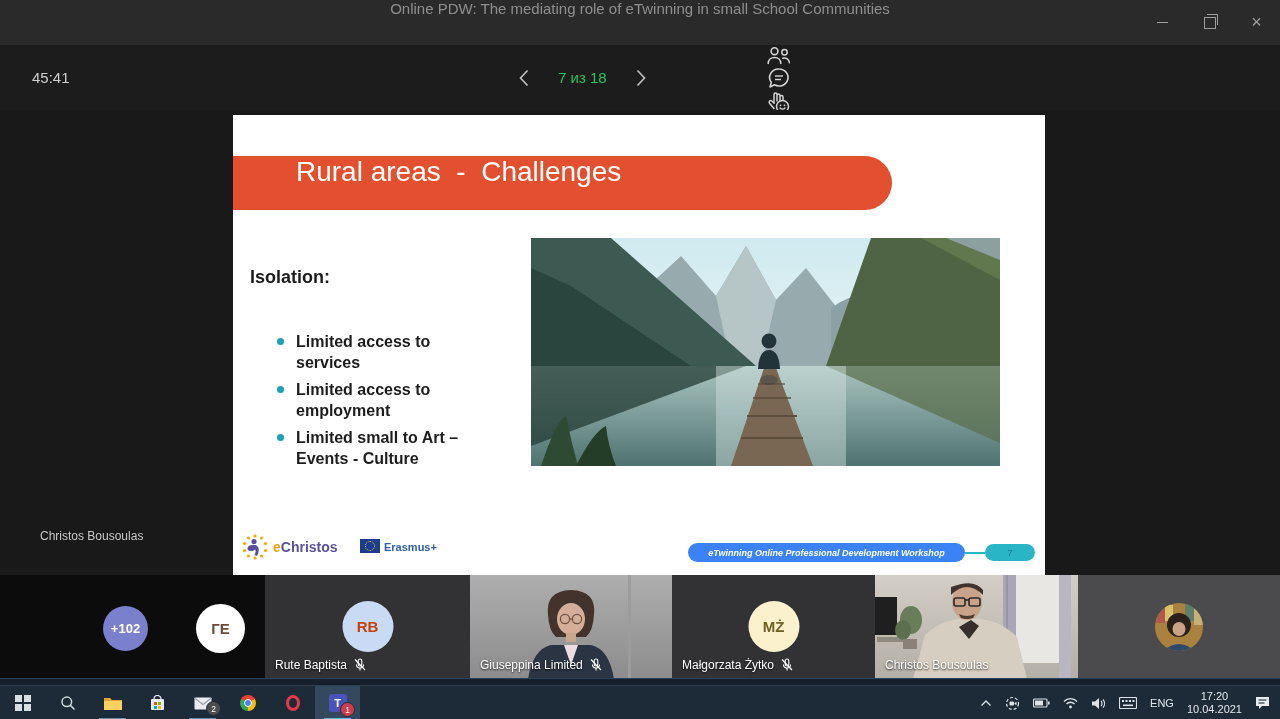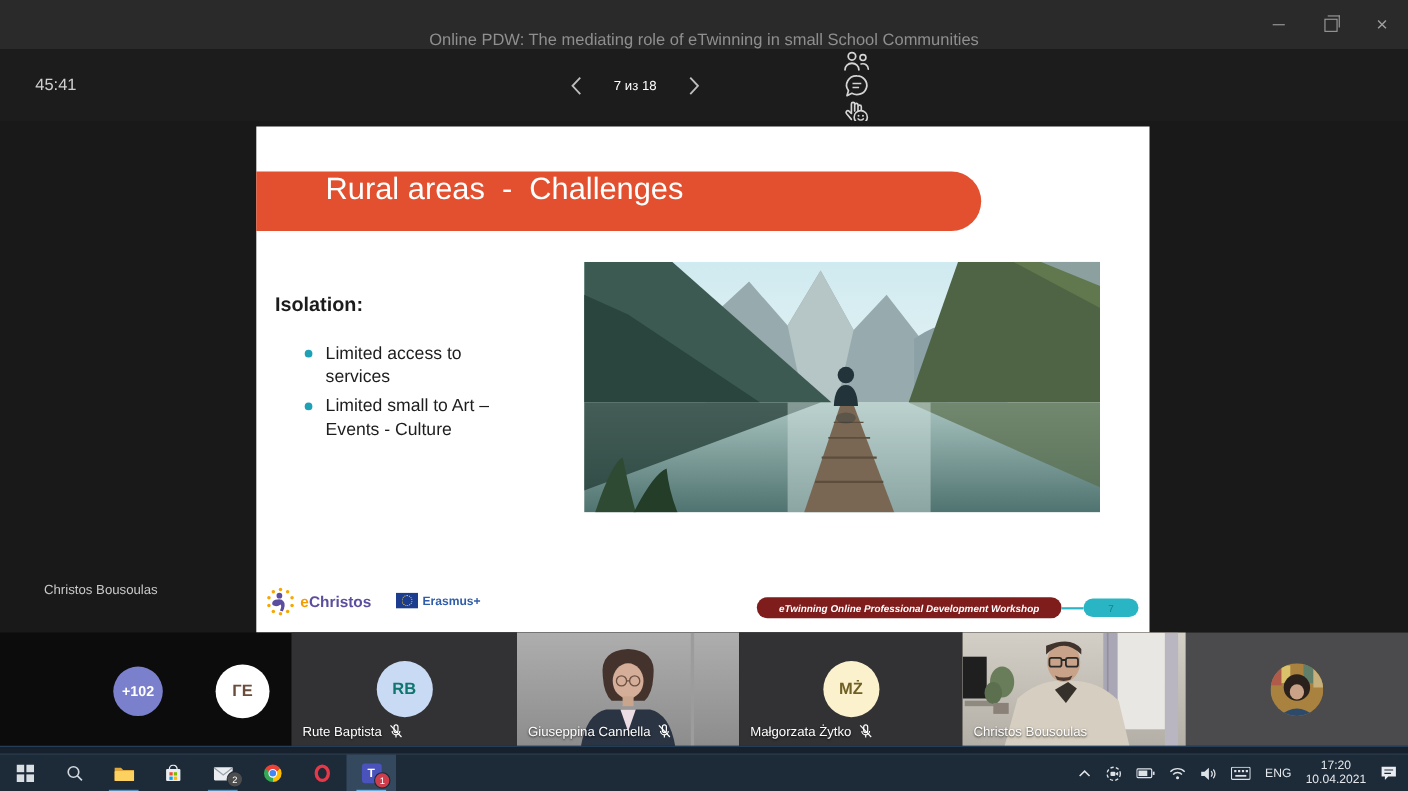--- a/index.html
+++ b/index.html
@@ -1,80 +1,80 @@
 <!DOCTYPE html>
 <html><head>
 <meta charset="utf-8">
 <style>
   html,body{margin:0;padding:0;background:#000;}
   #app{position:relative;width:1280px;height:719px;overflow:hidden;background:#191919;
        font-family:"Liberation Sans",sans-serif;-webkit-font-smoothing:antialiased;}
   
   .titlebar{position:absolute;top:0;left:0;width:1280px;height:45px;background:#2b2a2a;
-            display:flex;align-items:flex-end;justify-content:center;border-bottom:1px solid #111;}
+            display:flex;align-items:flex-start;justify-content:center;border-bottom:1px solid #111;}
   .tb-title{color:#8f8f8f;font-size:15px;}
   .win-controls{position:absolute;right:0;top:0;height:44px;display:flex;}
   .win-btn{width:47px;height:44px;display:flex;align-items:center;justify-content:center;color:#9d9d9d;}
   .wb-min{width:11px;height:1px;background:#9d9d9d;}
   .wb-restore{width:10px;height:10px;border:1px solid #9d9d9d;position:relative;margin-top:2px;}
   .wb-restore:before{content:'';position:absolute;left:2px;top:-4px;width:10px;height:10px;border:1px solid #9d9d9d;border-left:none;border-bottom:none;}
   .wb-close{font-size:18px;line-height:18px;}
   
   .controlbar{position:absolute;top:45px;left:0;width:1280px;height:65px;background:#1d1c1c;border-bottom:1px solid #121212;}
   .cb-timer{position:absolute;left:32px;top:0;height:65px;display:flex;align-items:center;color:#cfcfcf;font-size:15px;}
   .cb-nav{position:absolute;left:512px;top:0;height:65px;display:flex;align-items:center;gap:22px;}
-  .cb-nav-label{color:#ffffff;font-size:12px;}
+  .cb-nav-label{color:#22c55e;font-size:15px;}
   .cb-arrow{display:flex;align-items:center;justify-content:center;width:24px;height:32px;cursor:default;}
   .cb-icons{position:absolute;left:714px;top:0;height:65px;display:flex;align-items:center;flex-direction:column;}
   .cb-icon{width:28px;height:32px;display:flex;align-items:center;justify-content:center;margin-right:25px;}
   .cb-divider{width:1px;height:32px;background:#3d3d3d;margin:0 16px 0 2px;}
   .leave-btn{margin-left:28px;width:126px;height:37px;background:#c83b50;border-radius:3px;
              display:flex;align-items:center;justify-content:center;gap:10px;color:#fff;font-size:15px;}
   
   .stage{position:absolute;top:110px;left:0;width:1280px;height:465px;background:#191919;}
   .presenter-label{position:absolute;left:40px;top:419px;color:#c9c9c9;font-size:12px;}
   .slide{position:absolute;left:233px;top:5px;width:812px;height:460px;background:#ffffff;}
   .banner{position:absolute;left:0;top:41px;width:659px;height:54px;background:#e3502f;
           border-radius:0 28px 28px 0;display:flex;}
   .banner-text{color:#fff;font-size:28px;padding-left:63px;white-space:pre-wrap;}
   .iso-heading{position:absolute;left:17px;top:152px;font-size:18px;font-weight:bold;color:#1c1c1c;}
-  .bullets{position:absolute;left:44px;top:196px;width:205px;margin:0;padding:0;list-style:none;}
+  .bullets{position:absolute;left:44px;top:216px;width:205px;margin:0;padding:0;list-style:none;font-weight:bold;}
   .bullets li{position:relative;padding-left:19px;font-size:16px;line-height:21px;color:#1d1d1d;margin-bottom:6px;}
   .bullets li:before{content:'';position:absolute;left:0;top:7px;width:7px;height:7px;border-radius:50%;background:#1ea0b5;}
   .photo{position:absolute;left:298px;top:123px;width:469px;height:228px;overflow:hidden;}
   
   .etw-logo-wrap{position:absolute;left:8px;top:418px;display:flex;align-items:center;gap:4px;}
   .etw-word{font-size:14px;font-weight:600;}
   .etw-e{color:#f59c00;}
   .etw-rest{color:#5c4e9e;}
   .erasmus-wrap{position:absolute;left:127px;top:424px;display:flex;align-items:flex-end;gap:4px;}
   .eu-flag{width:20px;height:14px;background:#1b3c8f;display:flex;align-items:center;justify-content:center;}
   .eu-stars{width:8px;height:8px;border:1px dotted #ffd617;border-radius:50%;}
   .erasmus-text{font-size:11px;font-weight:600;color:#2f5da8;}
-  .ws-pill{position:absolute;left:455px;top:428px;width:277px;height:19px;background:#7f1d1d;border-radius:10px;
+  .ws-pill{position:absolute;left:455px;top:428px;width:277px;height:19px;background:#3b82f6;border-radius:10px;
            display:flex;align-items:center;justify-content:center;}
   .ws-pill span{color:#fff;font-size:9px;font-style:italic;font-weight:600;}
   .ws-line{position:absolute;left:732px;top:437px;width:20px;height:2px;background:#2ab5c4;}
   .page-pill{position:absolute;left:752px;top:429px;width:50px;height:17px;background:#2ab5c4;border-radius:9px;
              display:flex;align-items:center;justify-content:center;color:#157f8c;font-size:9px;}
   
   .filmstrip{position:absolute;top:575px;left:0;width:1280px;height:110px;background:#0c0c0c;}
   .strip-bottom{position:absolute;bottom:0;left:0;width:1280px;height:6px;background:#16212d;border-top:1px solid #27425c;}
   .avatar-circle{position:absolute;border-radius:50%;display:flex;align-items:center;justify-content:center;font-weight:bold;}
   .av-overflow{left:103px;top:31px;width:45px;height:45px;background:#7b80cc;color:#fff;font-size:13px;}
   .av-ge{left:196px;top:29px;width:49px;height:49px;background:#ffffff;color:#6b4b3a;font-size:15px;}
   .tile{position:absolute;top:0;height:104px;overflow:hidden;}
   .tile-rute{left:265px;width:205px;background:#323134;}
   .tile-giuseppina{left:470px;width:202px;background:#8e8e8e;}
   .tile-malgorzata{left:672px;width:203px;background:#323134;}
   .tile-christos{left:875px;width:203px;background:#b9b4aa;}
   .tile-photo{left:1078px;width:202px;background:#4b4b4d;}
   .tile-avatar{position:absolute;left:50%;transform:translateX(-50%);top:26px;width:51px;height:51px;border-radius:50%;
                display:flex;align-items:center;justify-content:center;font-weight:bold;font-size:15px;}
-  .av-rb{background:#c9dbf4;color:#0f766e;}
+  .av-rb{background:#c9dbf4;color:#c2410c;}
   .av-mz{background:#fbf2cd;color:#6f6125;}
   .tile-name{position:absolute;left:10px;bottom:7px;display:flex;align-items:center;gap:6px;
              color:#fff;font-size:12px;text-shadow:0 1px 2px rgba(0,0,0,.8);}
   .tile svg.scene{position:absolute;left:0;top:0;}
   .photo-av{position:absolute;left:50%;top:50%;transform:translate(-50%,-50%);width:48px;height:48px;border-radius:50%;overflow:hidden;}
   
   .taskbar{position:absolute;top:685px;left:0;width:1280px;height:34px;background:#1d2a38;border-top:1px solid #2e3f52;
            display:flex;align-items:center;}
   .tb-cell{position:relative;width:45px;height:34px;display:flex;align-items:center;justify-content:center;}
   .tb-cell.active{background:#35495e;}
@@ -202,20 +202,21 @@
   <div class="stage">
     <div class="presenter-label">Christos Bousoulas</div>
 
     <div class="slide">
       <div class="banner">
         <div class="banner-text">Rural areas  -  Challenges</div>
       </div>
       <div class="iso-heading">Isolation:</div>
       <ul class="bullets">
         <li>Limited access to services</li>
+        <li>Limited access to employment</li>
         <li>Limited small to Art – Events - Culture</li>
       </ul>
 
       <div class="photo" title="Person sitting alone on a wooden jetty facing an alpine lake between forested mountains">
         <svg class="scene" width="469" height="228" viewBox="0 0 469 228">
           <defs>
             <linearGradient id="sky" x1="0" y1="0" x2="0" y2="1">
               <stop offset="0" stop-color="#cfeaf0"></stop>
                 <stop offset="1" stop-color="#e9f4f4"></stop>
             </linearGradient>
@@ -317,21 +318,21 @@
         <ellipse cx="101" cy="44" rx="14" ry="16" fill="#d4ae98"></ellipse>
         <path d="M84,32 q17,-10 34,0 l0,-6 q-8,-10 -34,-4 z" fill="#44332d"></path>
         <circle cx="95" cy="44" r="4.6" fill="none" stroke="#6a4f42" stroke-width="1.2"></circle>
         <circle cx="107" cy="44" r="4.6" fill="none" stroke="#6a4f42" stroke-width="1.2"></circle>
         <line x1="99.5" y1="44" x2="102.5" y2="44" stroke="#6a4f42" stroke-width="1.2"></line>
         <rect x="96" y="58" width="10" height="9" fill="#c9a58d"></rect>
         <path d="M58,104 q5,-30 23,-34 l40,0 q18,4 23,34 z" fill="#2b3442"></path>
         <path d="M94,70 l14,0 l-7,20 z" fill="#ecdce4"></path>
       </svg>
       <div class="tile-name">
-          <span>Giuseppina Cannella</span>
+          <span>Giuseppina Limited</span>
         <svg width="14" height="14" viewBox="0 0 14 14">
           <rect x="5.2" y="1" width="3.6" height="7" rx="1.8" fill="none" stroke="#fff" stroke-width="1.1"></rect>
           <path d="M3.5,6.5 a3.5,3.5 0 0 0 7,0" fill="none" stroke="#fff" stroke-width="1.1"></path>
           <line x1="7" y1="10" x2="7" y2="12.5" stroke="#fff" stroke-width="1.1"></line>
           <line x1="2" y1="1.5" x2="12" y2="12" stroke="#fff" stroke-width="1.1"></line>
         </svg>
       </div>
     </div>
 
     <div class="tile tile-malgorzata">

